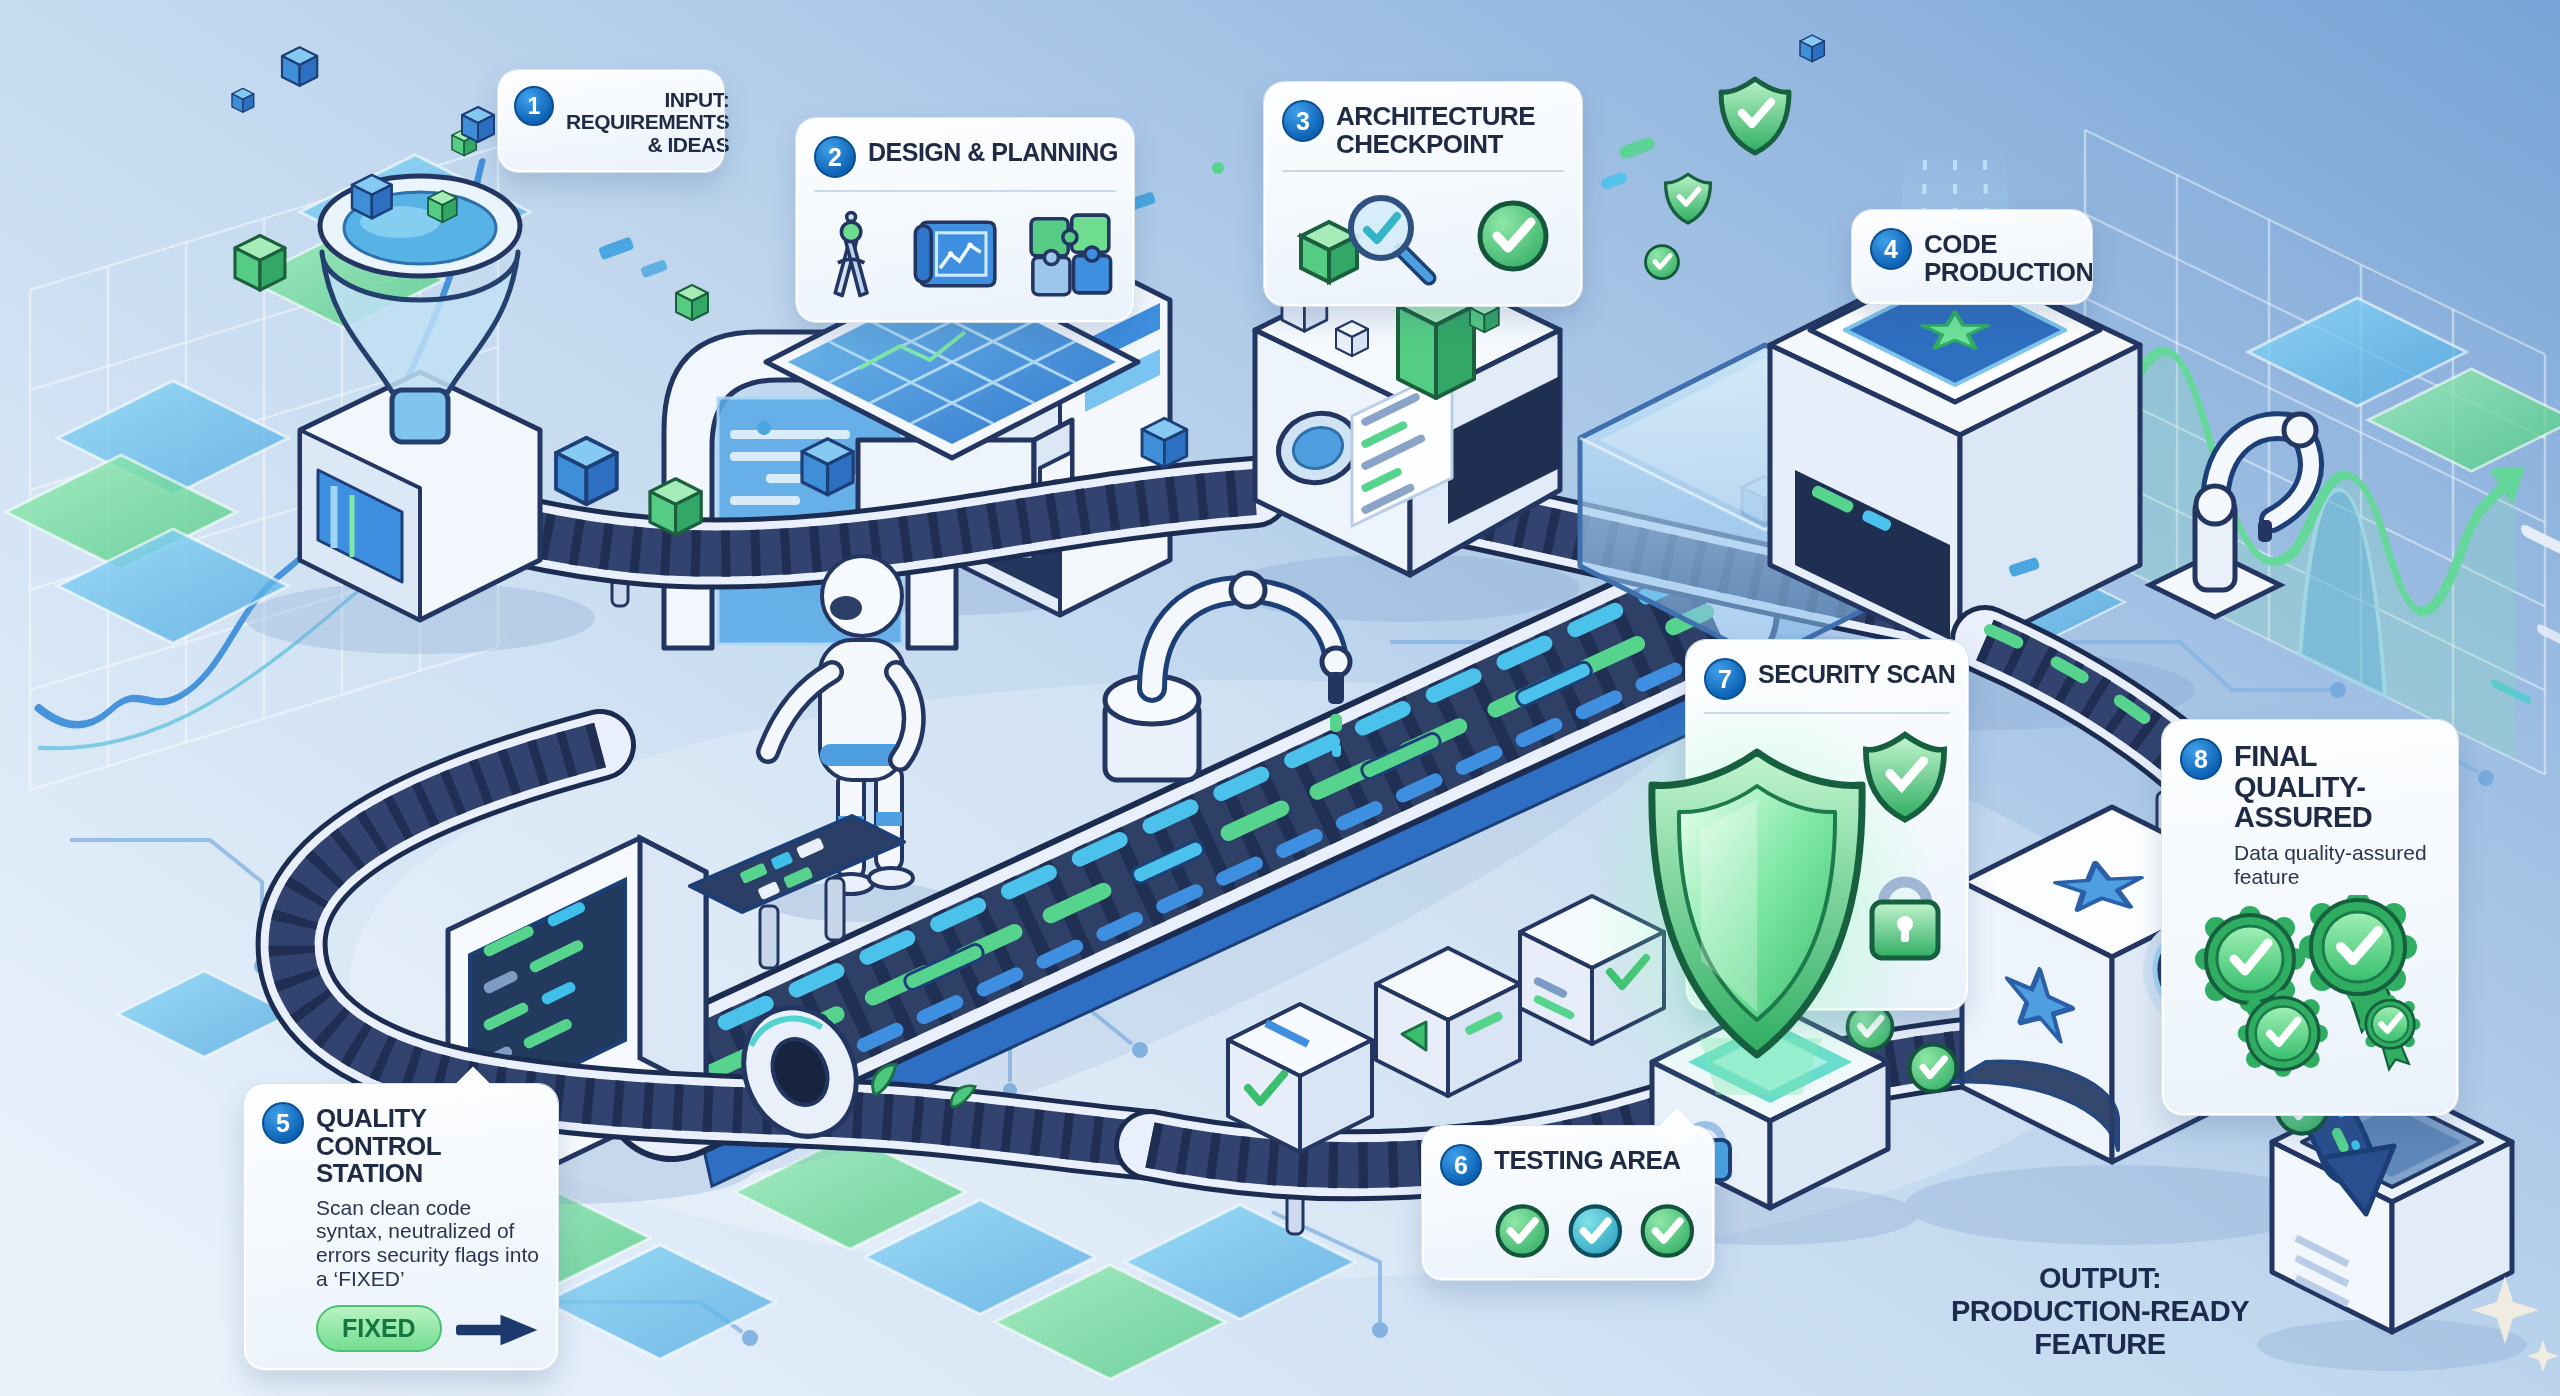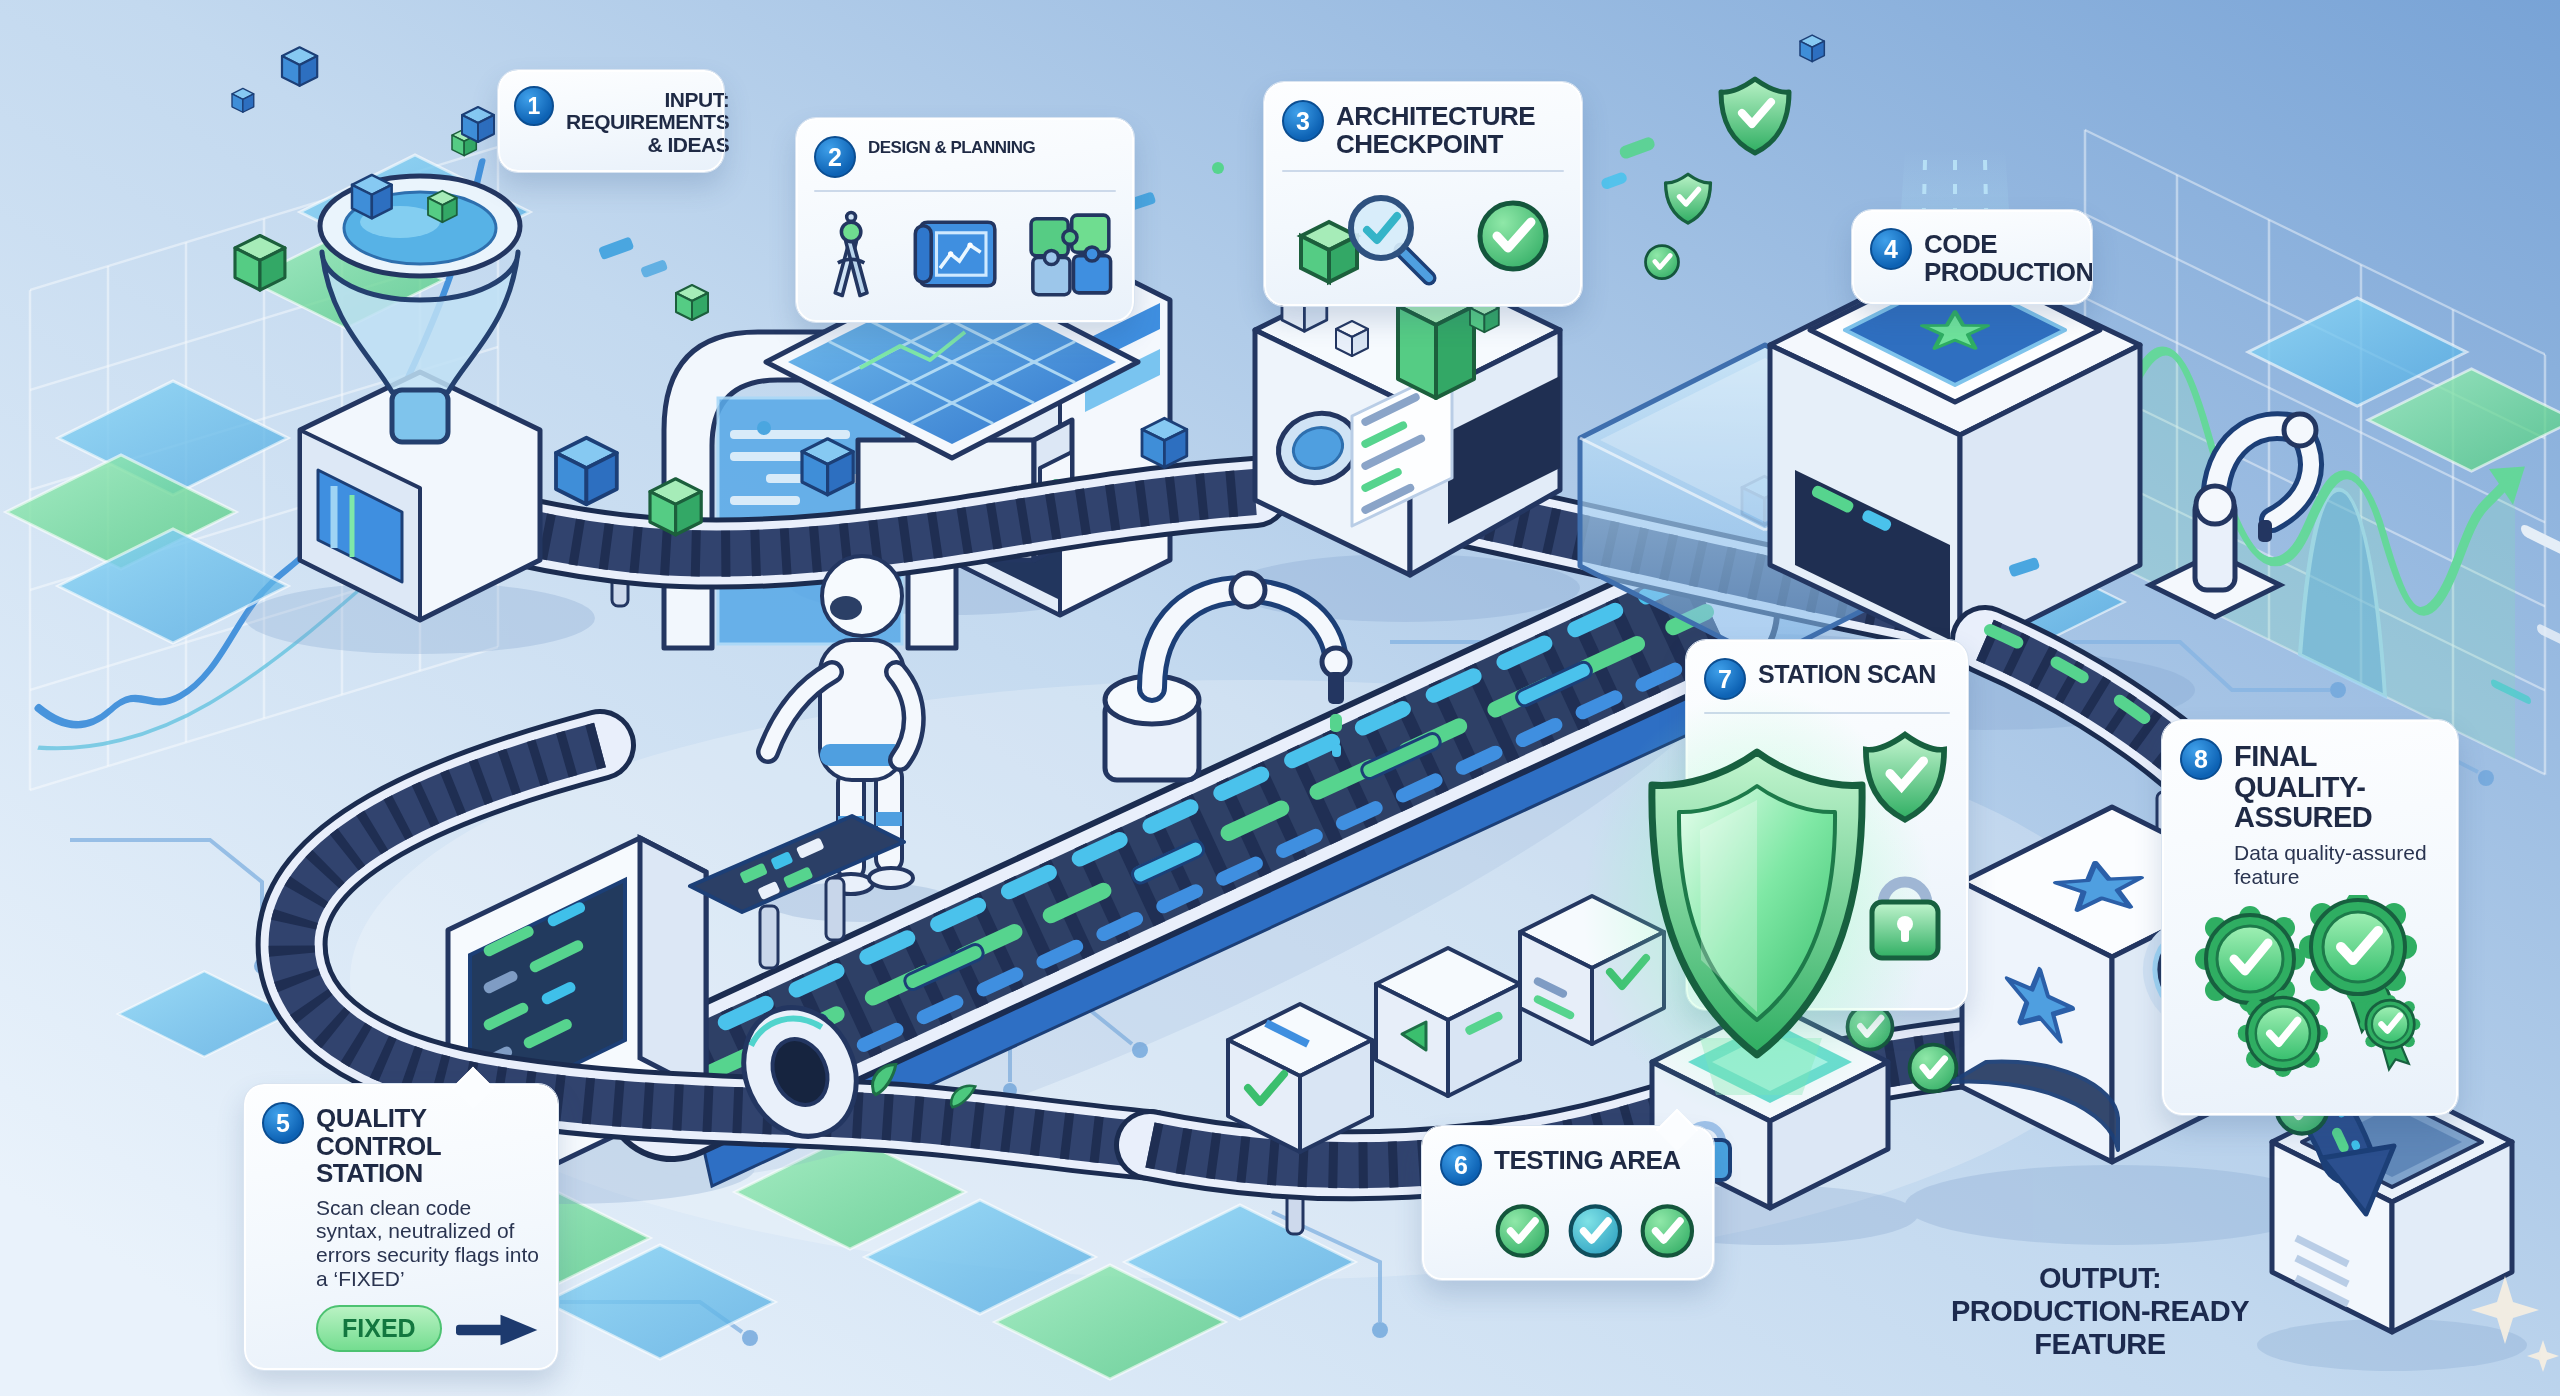--- a/index.html
+++ b/index.html
@@ -576,21 +576,21 @@
 <div class="card" style="left:498px;top:70px;width:226px;padding:14px;">
   <div class="card-head">
     <div class="num" style="width:40px;height:40px;font-size:23px;">1</div>
     <h3 style="font-size:21px;text-align:right;">INPUT: REQUIREMENTS &amp; IDEAS</h3>
   </div>
 </div>
 
 <div class="card" style="left:796px;top:118px;width:338px;">
   <div class="card-head">
     <div class="num">2</div>
-    <h3 style="font-size:17px;white-space:nowrap;">DESIGN &amp; PLANNING</h3>
+    <h3 style="font-size:25px;white-space:nowrap;">DESIGN &amp; PLANNING</h3>
   </div>
   <div class="divider"></div>
   <div class="icon-row">
     <svg width="84" height="100" viewBox="0 0 84 104">
       <circle cx="42" cy="10" r="5" fill="#cfe3f5" stroke="#233661" stroke-width="4"></circle>
       <polygon points="42,30 24,96 32,99 48,38" fill="#cfe3f5" stroke="#233661" stroke-width="4" stroke-linejoin="round"></polygon>
       <polygon points="42,30 60,96 52,99 36,38" fill="#b9d4ec" stroke="#233661" stroke-width="4" stroke-linejoin="round"></polygon>
       <circle cx="42" cy="27" r="11" fill="#6fdd90" stroke="#233661" stroke-width="4"></circle>
       <path d="M27,62 Q42,54 57,62" fill="none" stroke="#233661" stroke-width="4"></path>
     </svg>
@@ -696,21 +696,21 @@
     <svg width="62" height="62" viewBox="0 0 62 62">
       <circle cx="31" cy="31" r="27" fill="url(#c6a)" stroke="#14563c" stroke-width="4.5"></circle>
       <path d="M18,31 L27,41 L45,20" fill="none" stroke="#fff" stroke-width="8" stroke-linecap="round" stroke-linejoin="round"></path>
     </svg>
   </div>
 </div>
 
 <div class="card" style="left:1686px;top:640px;width:282px;min-height:370px;">
   <div class="card-head">
     <div class="num">7</div>
-    <h3 style="font-size:25px;white-space:nowrap;">STATION SCAN</h3>
+    <h3 style="font-size:25px;white-space:nowrap;">SECURITY SCAN</h3>
   </div>
   <div class="divider"></div>
 </div>
 
 <div class="card" style="left:2162px;top:720px;width:296px;min-height:348px;">
   <div class="card-head">
     <div class="num">8</div>
     <h3 style="font-size:29px;">FINAL QUALITY-ASSURED</h3>
   </div>
   <div class="body">Data quality-assured feature</div>

